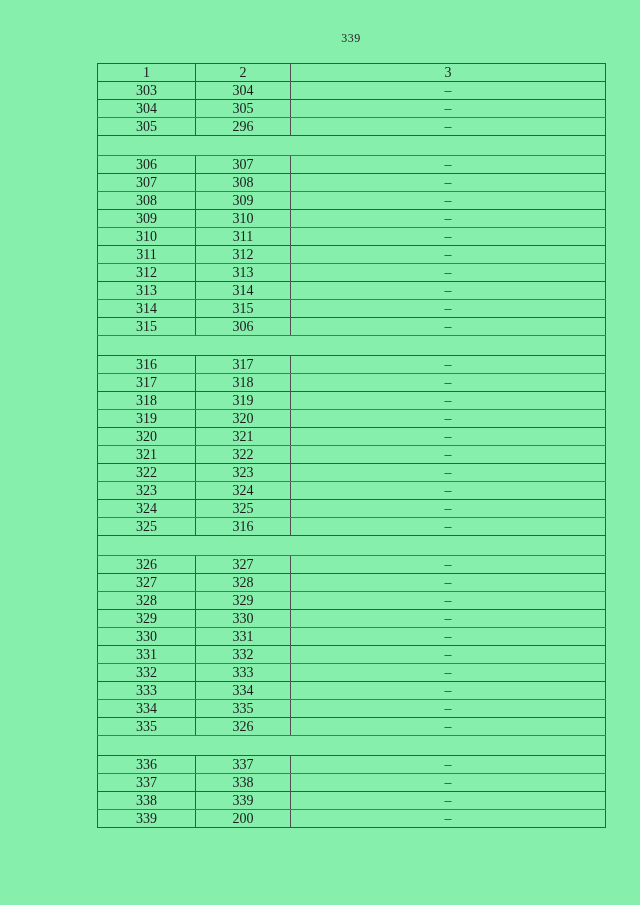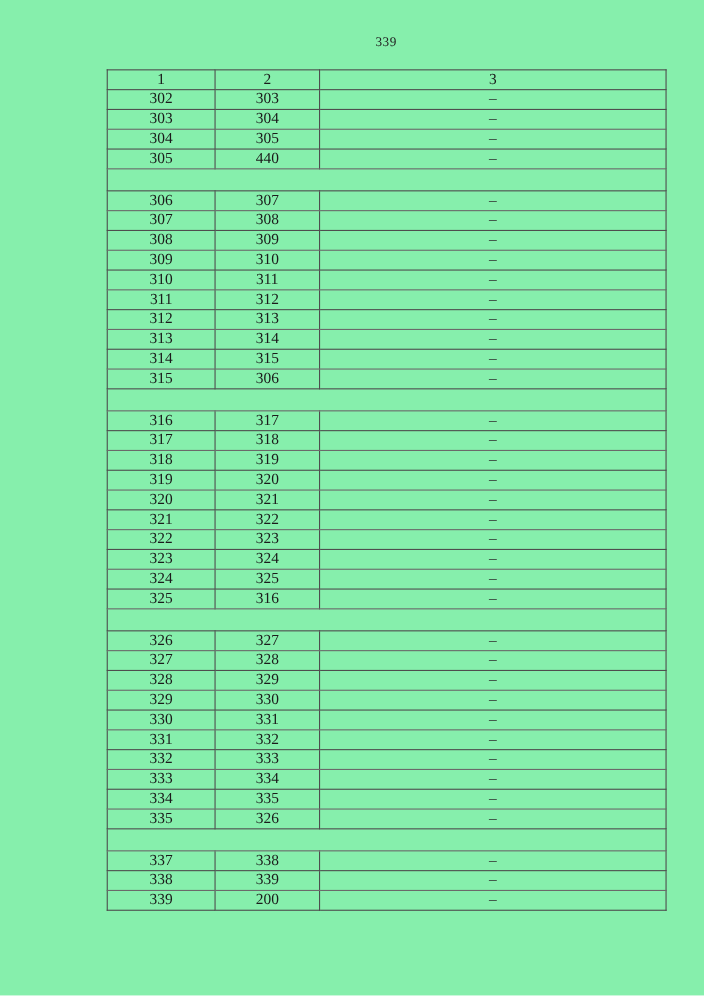--- a/index.html
+++ b/index.html
@@ -77,37 +77,32 @@
     </colgroup>
     <thead>
       <tr>
         <th>1</th>
         <th>2</th>
         <th>3</th>
       </tr>
     </thead>
     <tbody id="table-body">
         <tr>
-          <td>302</td>
-          <td>303</td>
-          <td class="dash-cell">–</td>
-        </tr>
-        <tr>
           <td>303</td>
           <td>304</td>
           <td class="dash-cell">–</td>
         </tr>
         <tr>
           <td>304</td>
           <td>305</td>
           <td class="dash-cell">–</td>
         </tr>
         <tr>
           <td>305</td>
-          <td>440</td>
+          <td>296</td>
           <td class="dash-cell">–</td>
         </tr>
         <tr class="separator">
           <td colspan="3"></td>
         </tr>
         <tr>
           <td>306</td>
           <td>307</td>
           <td class="dash-cell">–</td>
         </tr>
@@ -259,20 +254,25 @@
         </tr>
         <tr>
           <td>335</td>
           <td>326</td>
           <td class="dash-cell">–</td>
         </tr>
         <tr class="separator">
           <td colspan="3"></td>
         </tr>
         <tr>
+          <td>336</td>
+          <td>337</td>
+          <td class="dash-cell">–</td>
+        </tr>
+        <tr>
           <td>337</td>
           <td>338</td>
           <td class="dash-cell">–</td>
         </tr>
         <tr>
           <td>338</td>
           <td>339</td>
           <td class="dash-cell">–</td>
         </tr>
         <tr>

